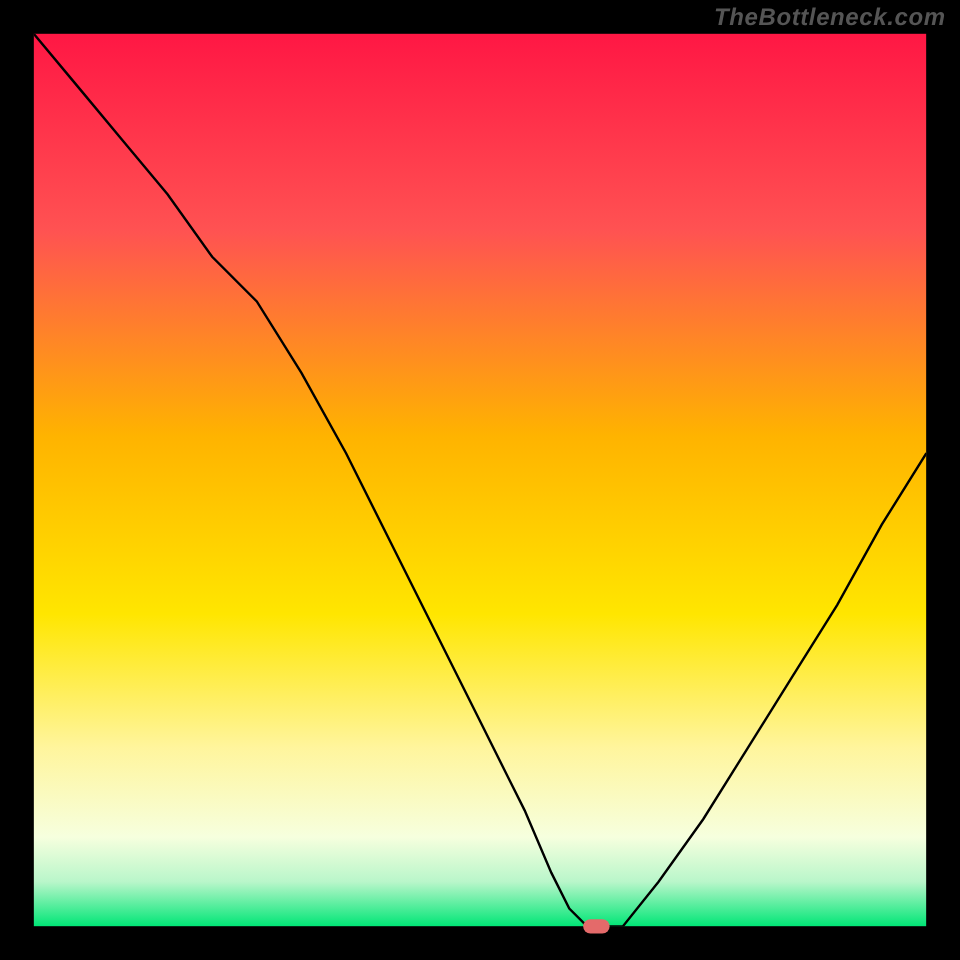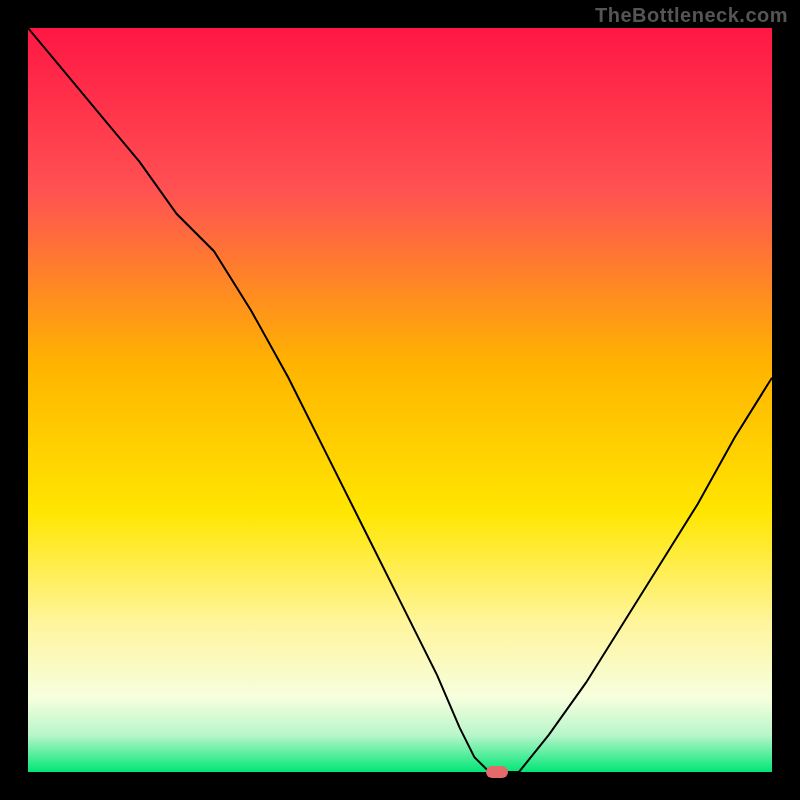--- a/index.html
+++ b/index.html
@@ -19,20 +19,21 @@
   }
   .watermark {
     position: absolute;
     top: 4px;
     right: 12px;
     color: #555;
     font-size: 20px;
     font-weight: bold;
     letter-spacing: 0.5px;
     z-index: 50;
+    font-style: italic;
   }
   .plot-wrap {
     position: absolute;
     left: 28px;
     top: 28px;
     width: 744px;
     height: 744px;
   }
   svg { display: block; }
   .marker {

